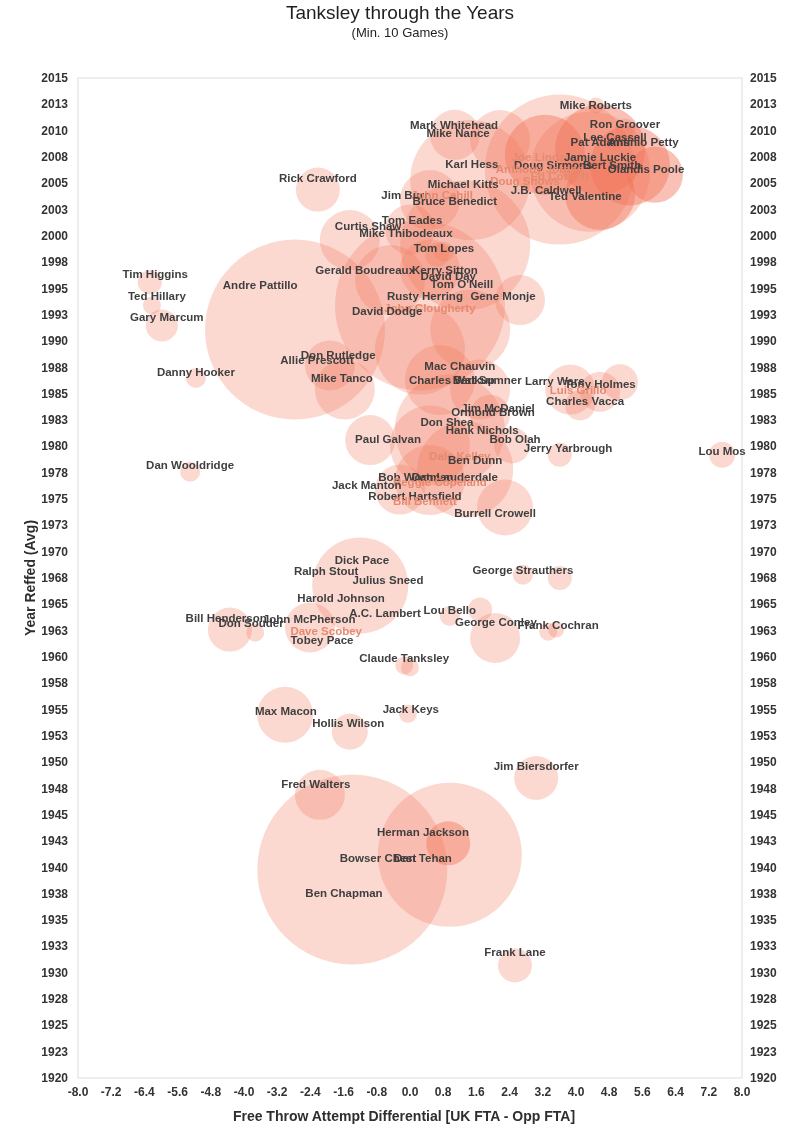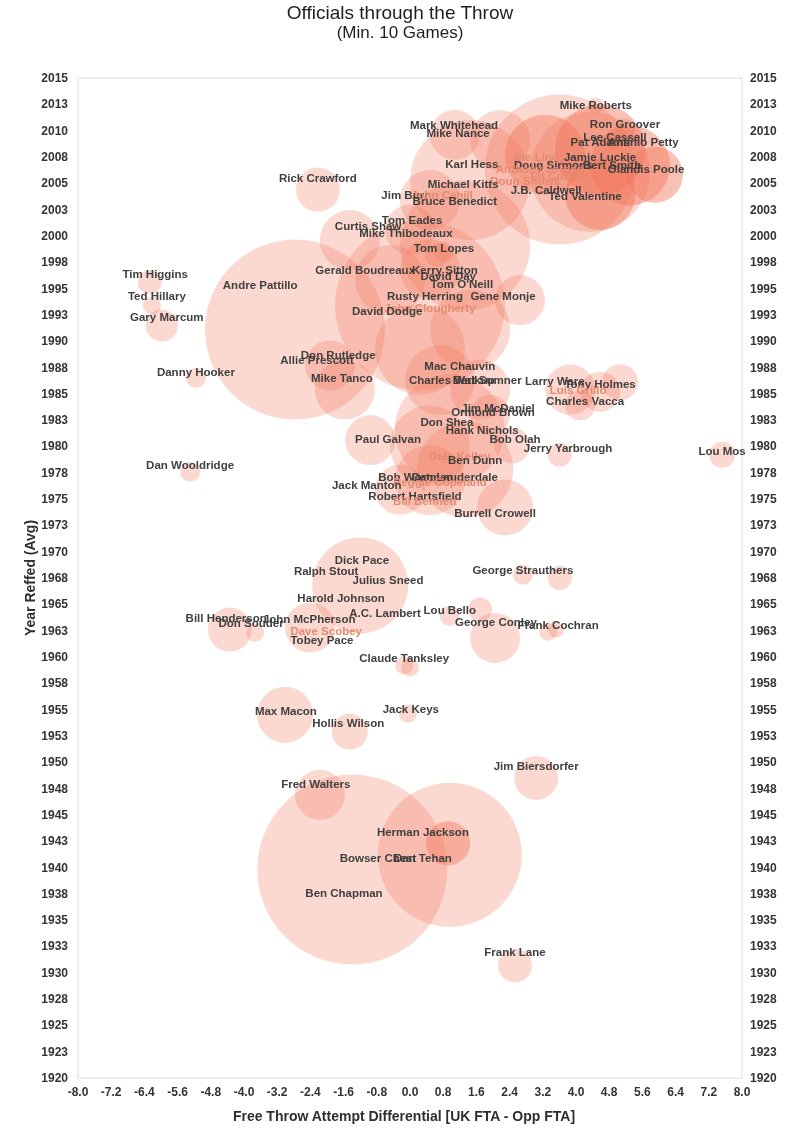--- a/index.html
+++ b/index.html
@@ -1,28 +1,28 @@
 <!DOCTYPE html>
 <html><head>
 <meta charset="utf-8">
 <style>
   html,body{margin:0;padding:0;background:#ffffff;}
   body{width:800px;height:1136px;position:relative;font-family:"Liberation Sans",sans-serif;overflow:hidden;}
   .title-block{position:absolute;top:2px;left:0;width:800px;text-align:center;color:#1f1f1f;}
   .title-line1{font-size:19px;line-height:21px;}
-  .title-line2,.title-line3{font-size:17px;line-height:19px;}
+  .title-line2,.title-line3{font-size:13px;line-height:19px;}
   .y-axis-label{position:absolute;left:30px;top:578px;transform:translate(-50%,-50%) rotate(-90deg);font-size:14px;font-weight:bold;color:#2e2e2e;white-space:nowrap;}
   .x-axis-label{position:absolute;left:4px;top:1108px;width:800px;text-align:center;font-size:14px;font-weight:bold;color:#2e2e2e;}
   svg text{font-family:"Liberation Sans",sans-serif;}
 </style>
 </head>
 <body>
 
 <div class="title-block">
-  <div class="title-line1">Officials through the Throw</div>
+  <div class="title-line1">Tanksley through the Years</div>
   <div class="title-line2">(Min. 10 Games)</div>
 </div>
 
 <div class="y-axis-label">Year Reffed (Avg)</div>
 <div class="x-axis-label">Free Throw Attempt Differential [UK FTA - Opp FTA]</div>
 
 <svg id="chart" width="800" height="1136" viewBox="0 0 800 1136" style="position:absolute;left:0;top:0;">
     <defs>
       <clipPath id="plotclip">
         <rect x="78" y="78" width="664" height="1000"></rect>

